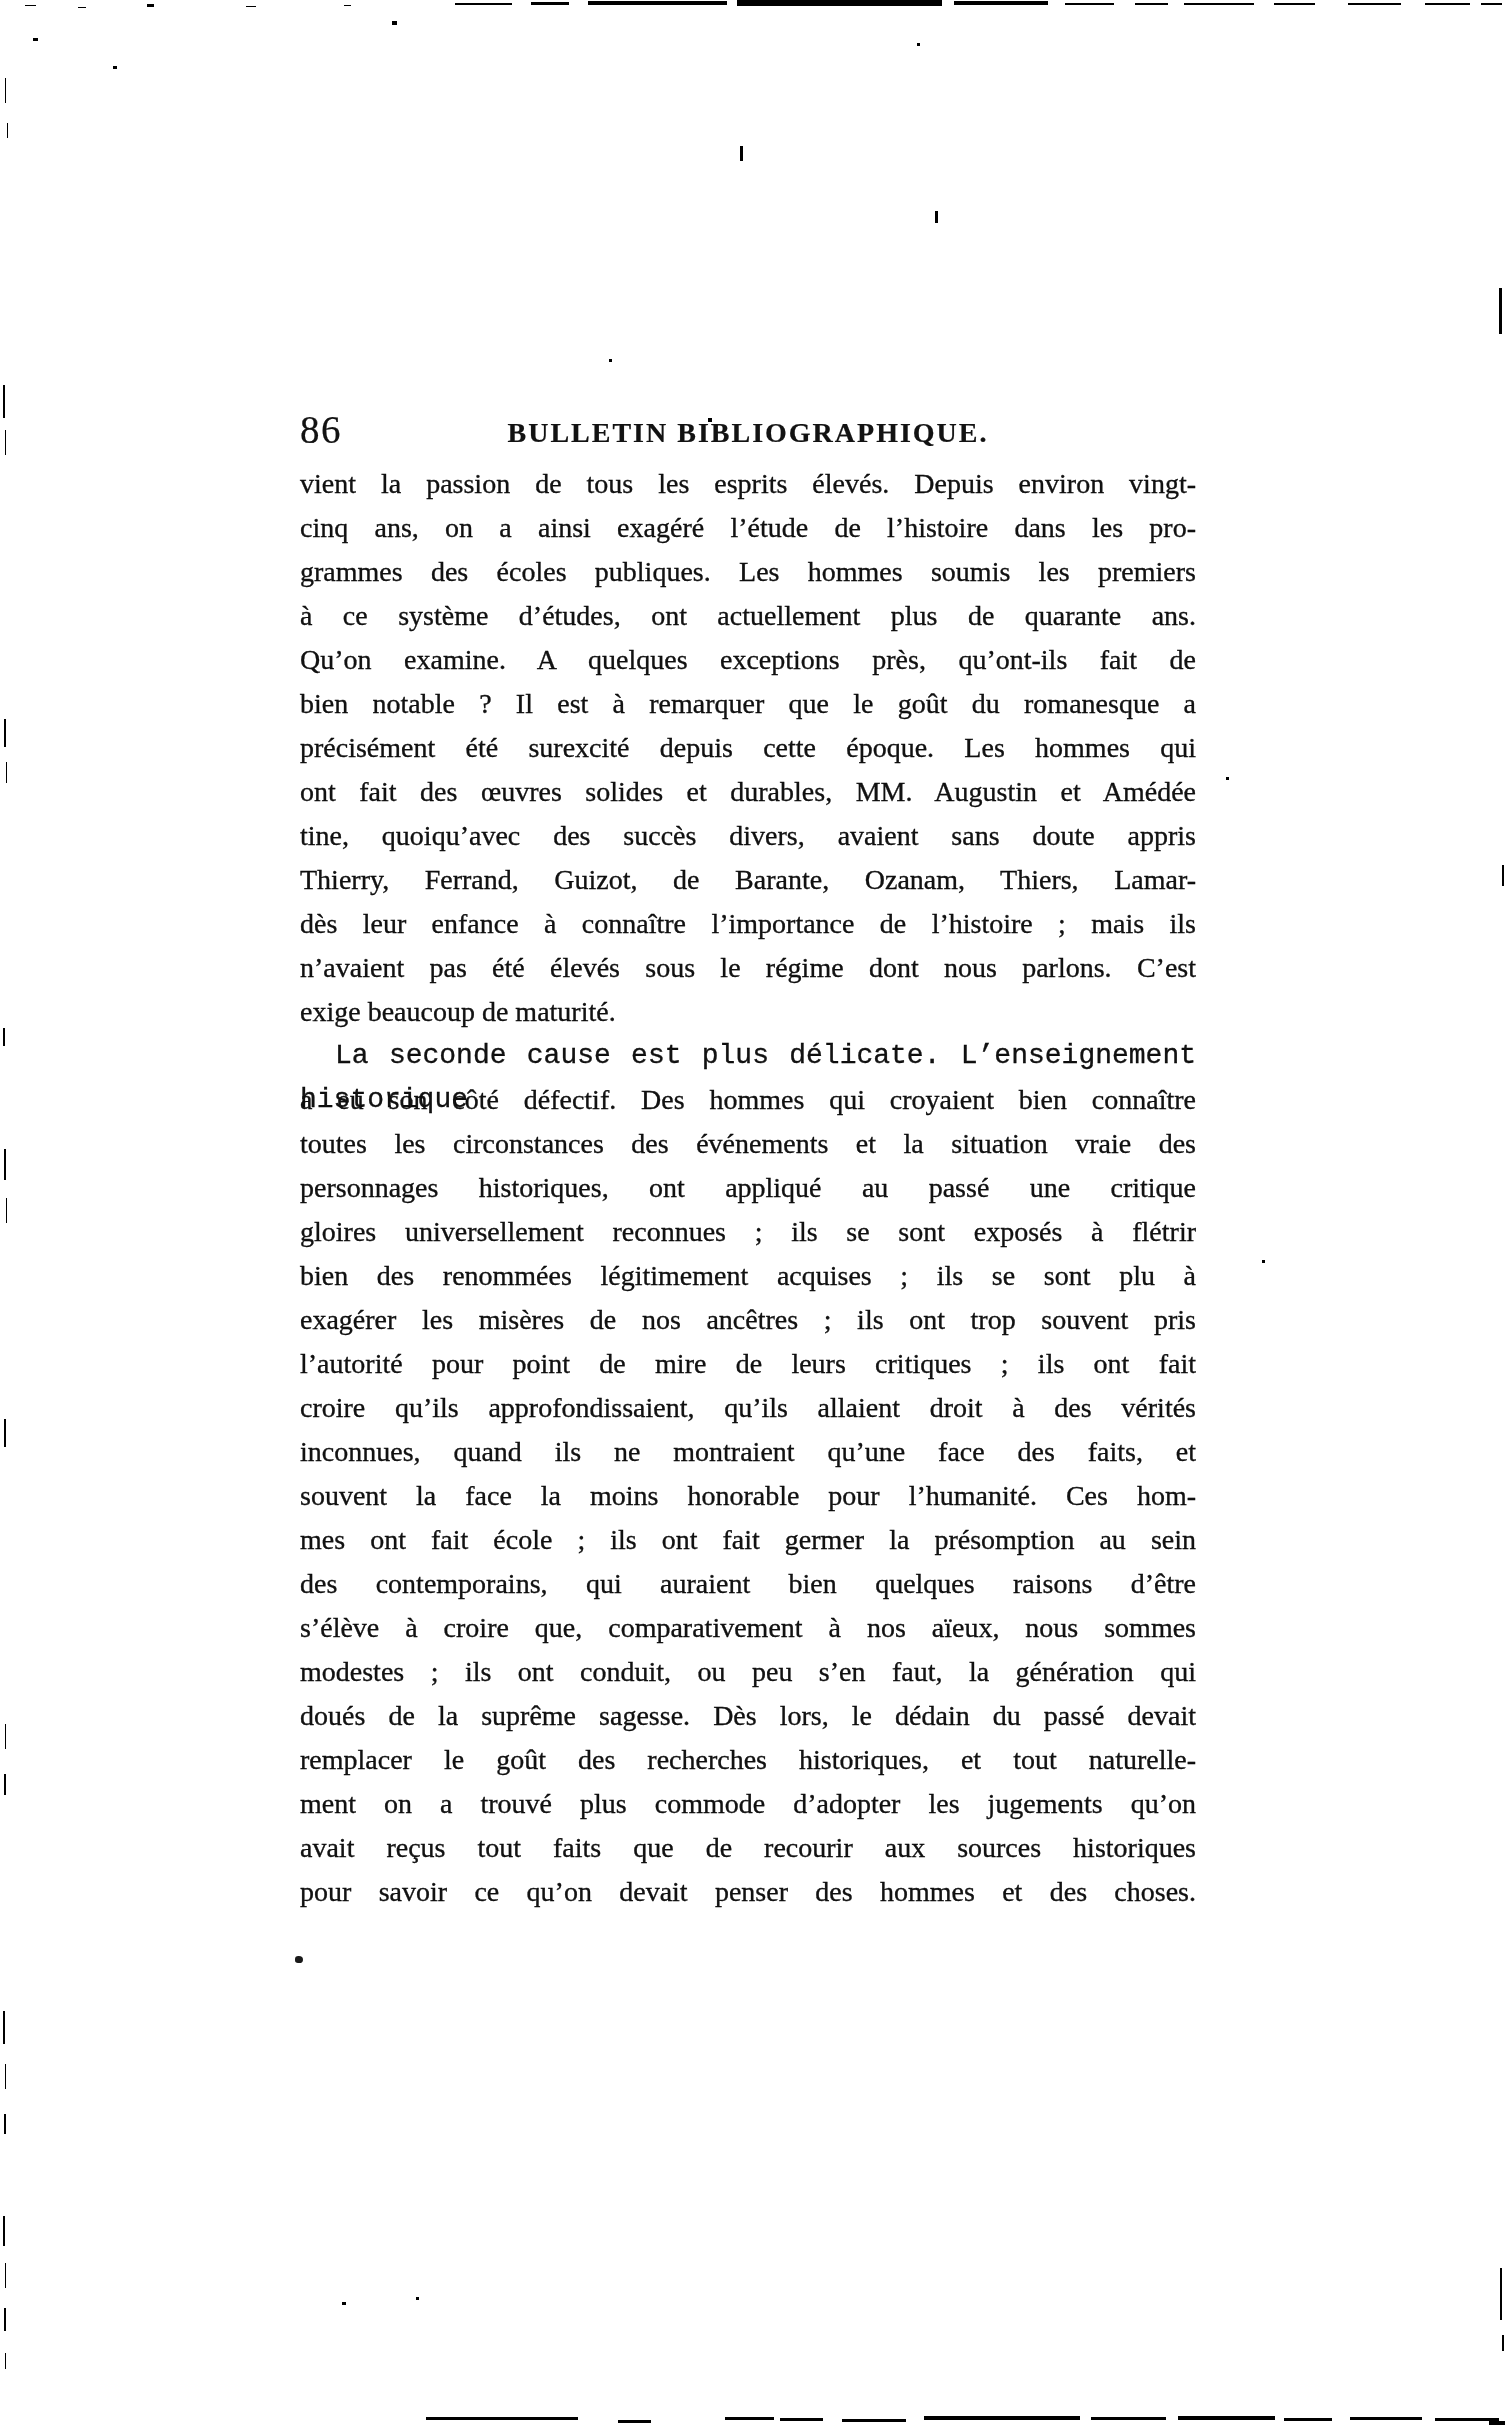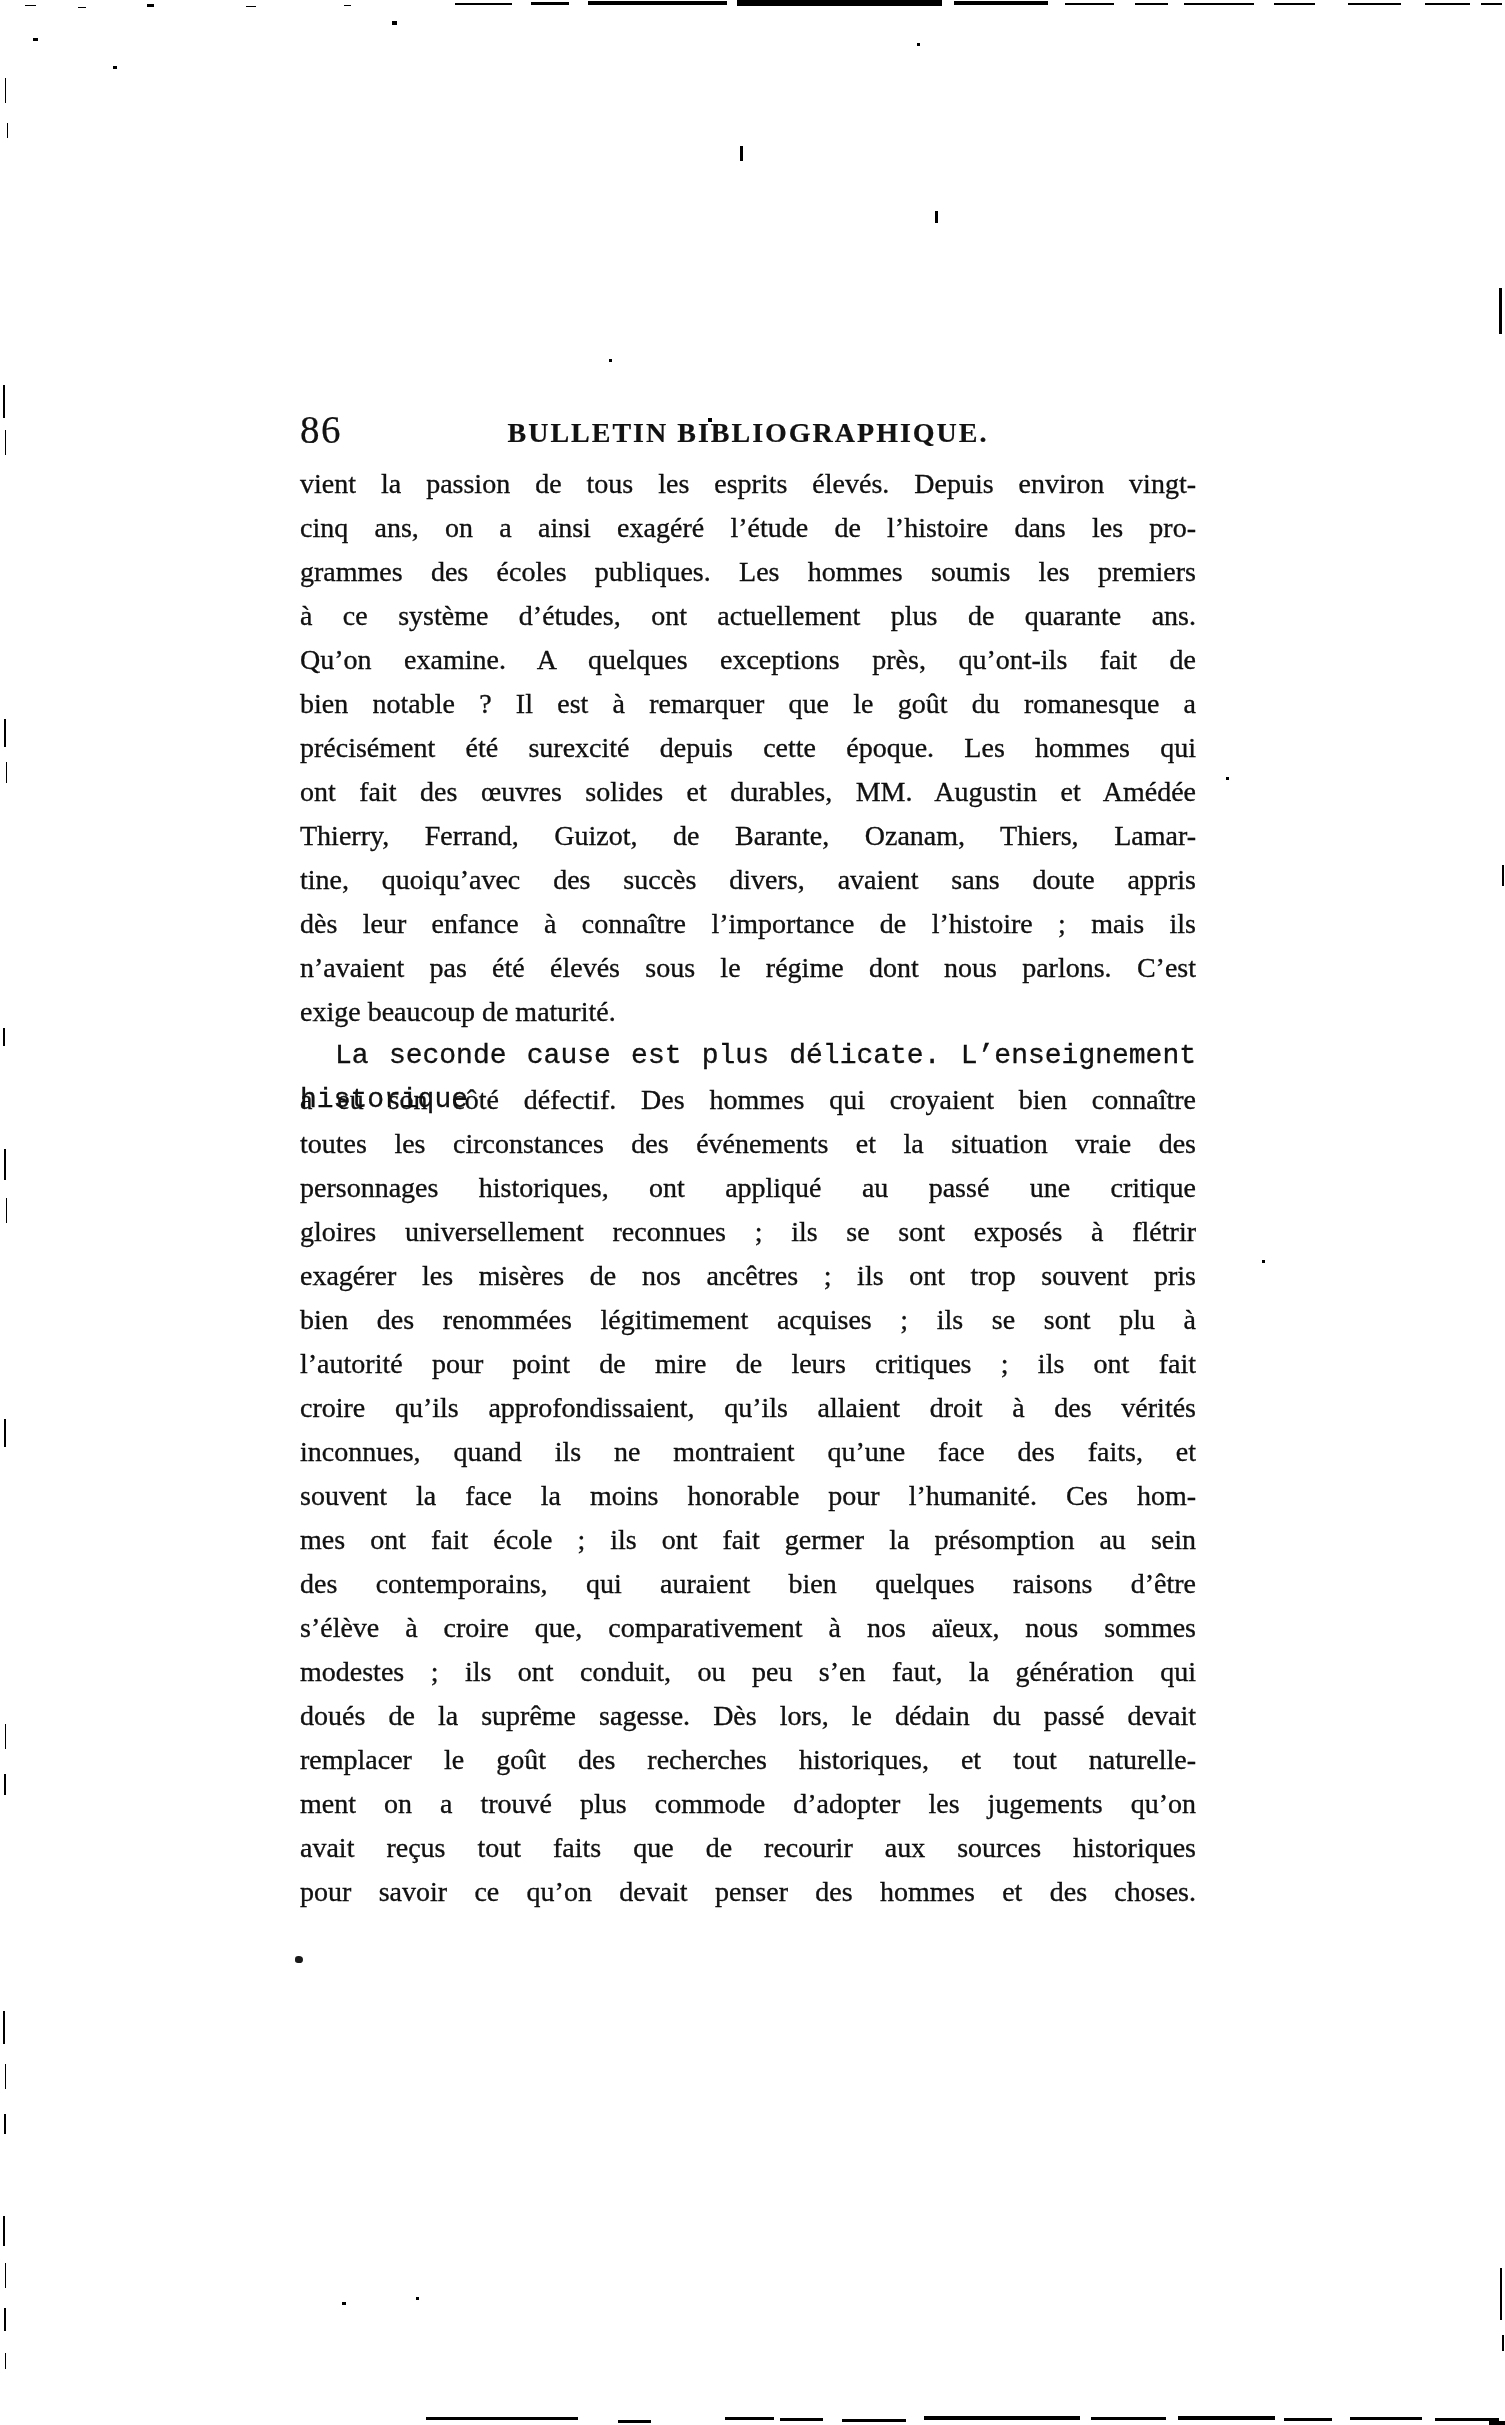--- a/index.html
+++ b/index.html
@@ -58,32 +58,32 @@
 
   <div class="textblock" id="textblock">
       <div class="line j">vient la passion de tous les esprits élevés. Depuis environ vingt-</div>
       <div class="line j">cinq ans, on a ainsi exagéré l’étude de l’histoire dans les pro-</div>
       <div class="line j">grammes des écoles publiques. Les hommes soumis les premiers</div>
       <div class="line j">à ce système d’études, ont actuellement plus de quarante ans.</div>
       <div class="line j">Qu’on examine. A quelques exceptions près, qu’ont-ils fait de</div>
       <div class="line j">bien notable ? Il est à remarquer que le goût du romanesque a</div>
       <div class="line j">précisément été surexcité depuis cette époque. Les hommes qui</div>
       <div class="line j">ont fait des œuvres solides et durables, MM. Augustin et Amédée</div>
+      <div class="line j">tine, quoiqu’avec des succès divers, avaient sans doute appris</div>
       <div class="line j">Thierry, Ferrand, Guizot, de Barante, Ozanam, Thiers, Lamar-</div>
-      <div class="line j">tine, quoiqu’avec des succès divers, avaient sans doute appris</div>
       <div class="line j">dès leur enfance à connaître l’importance de l’histoire ; mais ils</div>
       <div class="line j">n’avaient pas été élevés sous le régime dont nous parlons. C’est</div>
       <div class="line j rag">exige beaucoup de maturité.</div>
       <div class="line j indent">La seconde cause est plus délicate. L’enseignement historique</div>
       <div class="line j">a eu son côté défectif. Des hommes qui croyaient bien connaître</div>
       <div class="line j">toutes les circonstances des événements et la situation vraie des</div>
       <div class="line j">personnages historiques, ont appliqué au passé une critique</div>
       <div class="line j">gloires universellement reconnues ; ils se sont exposés à flétrir</div>
+      <div class="line j">bien des renommées légitimement acquises ; ils se sont plu à</div>
       <div class="line j">exagérer les misères de nos ancêtres ; ils ont trop souvent pris</div>
-      <div class="line j">bien des renommées légitimement acquises ; ils se sont plu à</div>
       <div class="line j">l’autorité pour point de mire de leurs critiques ; ils ont fait</div>
       <div class="line j">croire qu’ils approfondissaient, qu’ils allaient droit à des vérités</div>
       <div class="line j">inconnues, quand ils ne montraient qu’une face des faits, et</div>
       <div class="line j">souvent la face la moins honorable pour l’humanité. Ces hom-</div>
       <div class="line j">mes ont fait école ; ils ont fait germer la présomption au sein</div>
       <div class="line j">des contemporains, qui auraient bien quelques raisons d’être</div>
       <div class="line j">s’élève à croire que, comparativement à nos aïeux, nous sommes</div>
       <div class="line j">modestes ; ils ont conduit, ou peu s’en faut, la génération qui</div>
       <div class="line j">doués de la suprême sagesse. Dès lors, le dédain du passé devait</div>
       <div class="line j">remplacer le goût des recherches historiques, et tout naturelle-</div>

